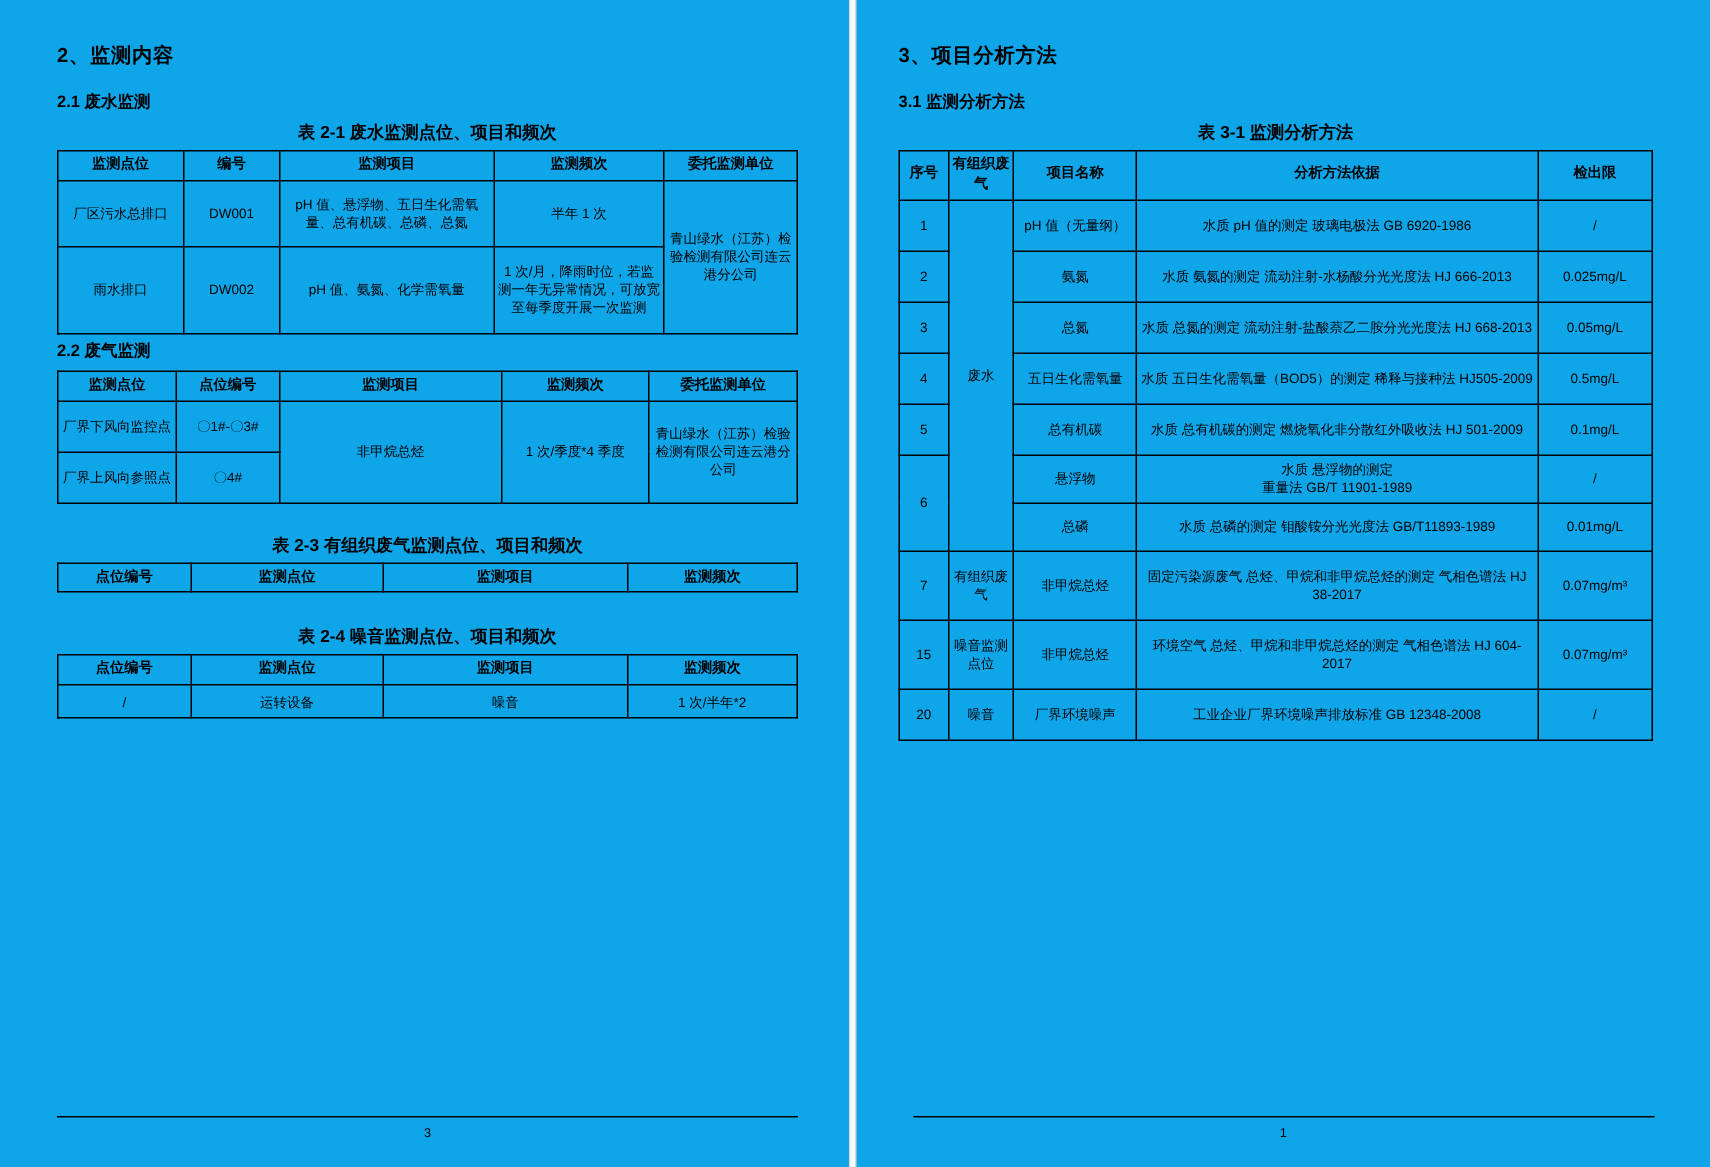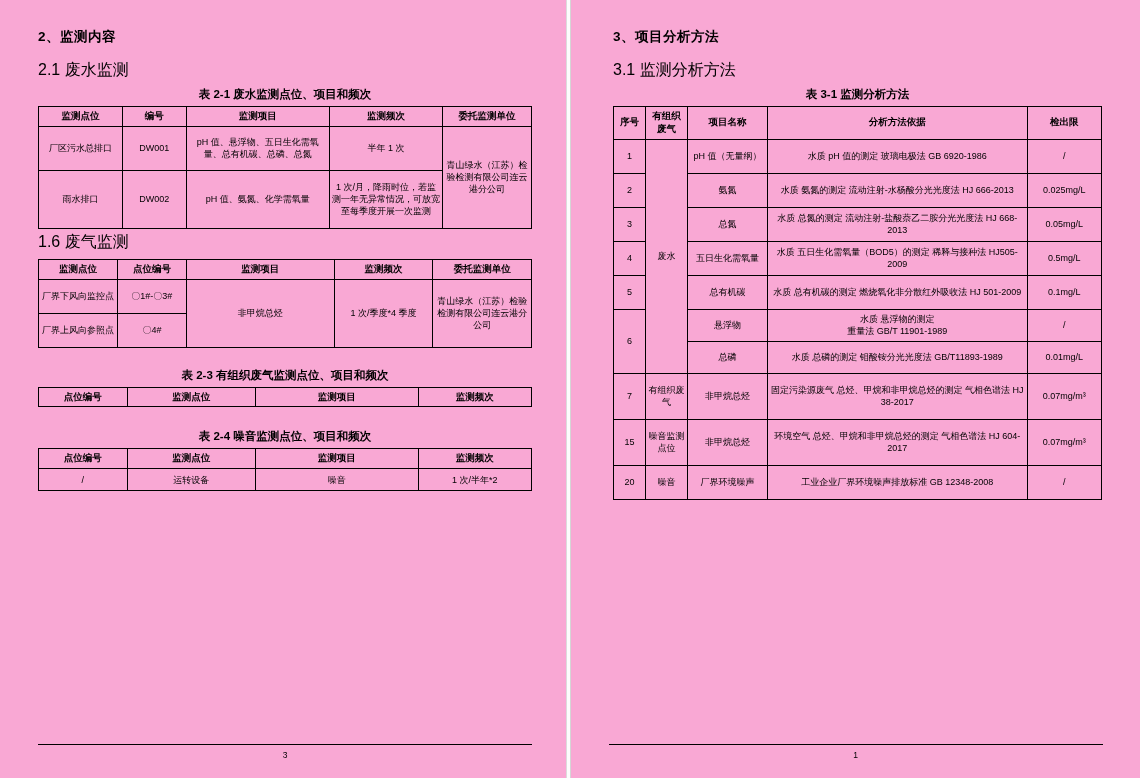--- a/index.html
+++ b/index.html
@@ -15,53 +15,53 @@
     position: relative;
     overflow: hidden;
   }
   .pages {
     display: flex;
     width: 1140px;
     height: 778px;
   }
   .page {
     position: relative;
-    background: #f9a8d4;
+    background: #0ea5e9;
     box-sizing: border-box;
   }
   .page-left {
     width: 570px;
     height: 778px;
     padding: 28px 38px 0 38px;
   }
   .page-right {
     width: 570px;
     height: 778px;
-    padding: 28px 38px 0 42px;
+    padding: 28px 38px 0 28px;
     border-left: 1px solid #d5d5d5;
   }
   .page-gap {
     position: absolute;
     left: 566px;
     top: 0;
     width: 8px;
     height: 778px;
     background: #fdfdfd;
     border-left: 1px solid #dcdcdc;
     border-right: 1px solid #dcdcdc;
   }
   h2.sec {
     font-size: 13.5px;
     font-weight: bold;
     margin: 0 0 14px 0;
     letter-spacing: 0.5px;
   }
   h3.subsec {
-    font-size: 16px;
-    font-weight: normal;
+    font-size: 11px;
+    font-weight: bold;
     margin: 3px 0 6px 0;
   }
   .tbl-caption {
     text-align: center;
     font-size: 11.5px;
     font-weight: bold;
     margin: 4px 0 4px 0;
   }
   table.doc {
     border-collapse: collapse;
@@ -137,21 +137,21 @@
       </tr>
       <tr style="height:58px">
         <td>雨水排口</td>
         <td>DW002</td>
         <td class="cell-left">pH 值、氨氮、化学需氧量</td>
         <td class="cell-left">1 次/月，降雨时位，若监测一年无异常情况，可放宽至每季度开展一次监测</td>
       </tr>
     </tbody>
       </table>
 
-    <h3 class="subsec">1.6 废气监测</h3>
+    <h3 class="subsec">2.2 废气监测</h3>
 
 
     <table class="doc">
       <colgroup>
         <col style="width:16%">
           <col style="width:14%">
           <col style="width:30%">
           <col style="width:20%">
           <col style="width:20%">
       </colgroup>

